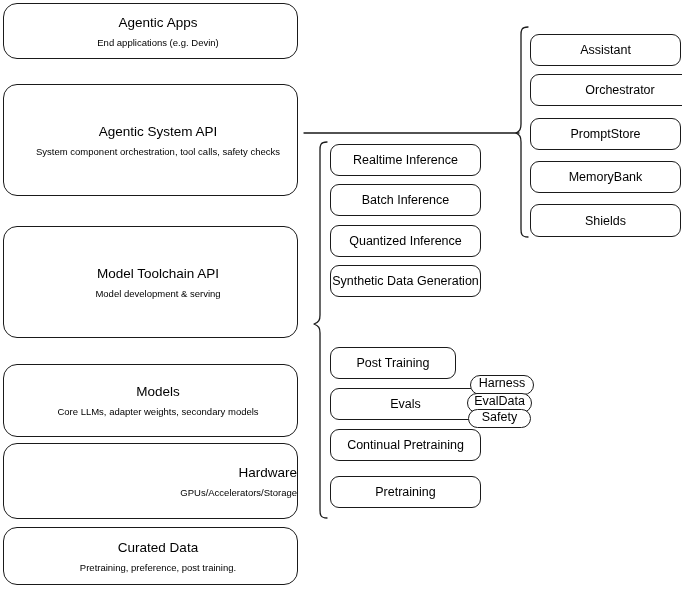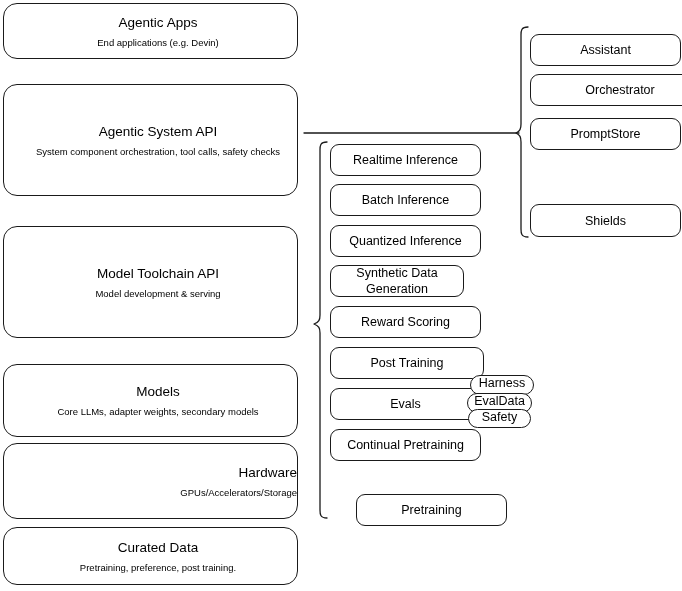--- a/index.html
+++ b/index.html
@@ -144,36 +144,33 @@
 
   <div class="box cap" style="left:330px; top:144px; width:151px; height:32px;">
     <span>Realtime Inference</span>
   </div>
   <div class="box cap" style="left:330px; top:184px; width:151px; height:32px;">
     <span>Batch Inference</span>
   </div>
   <div class="box cap" style="left:330px; top:225px; width:151px; height:32px;">
     <span>Quantized Inference</span>
   </div>
-  <div class="box cap" style="left:330px; top:265px; width:134px; height:32px;">
+  <div class="box cap" style="left:330px; top:265px; width:151px; height:32px;">
     <span>Synthetic Data Generation</span>
   </div>
-  <div class="box cap" style="left:330px; top:306px; width:151px; height:32px;">
-    <span>Reward Scoring</span>
-  </div>
-  <div class="box cap" style="left:330px; top:347px; width:154px; height:32px;">
+  <div class="box cap" style="left:330px; top:347px; width:126px; height:32px;">
     <span>Post Training</span>
   </div>
   <div class="box cap" style="left:330px; top:429px; width:151px; height:32px;">
     <span>Continual Pretraining</span>
   </div>
   <div class="box cap" style="left:330px; top:388px; width:151px; height:32px;">
     <span>Evals</span>
   </div>
-  <div class="box cap" style="left:330px; top:494px; width:151px; height:32px;margin-left:26px;">
+  <div class="box cap" style="left:330px; top:476px; width:151px; height:32px;">
     <span>Pretraining</span>
   </div>
 
   <div class="pill" style="left:470px; top:375px; width:64px; height:20px;">
     <span>Harness</span>
   </div>
   <div class="pill" style="left:467px; top:393px; width:65px; height:20px;">
     <span>EvalData</span>
   </div>
   <div class="pill" style="left:468px; top:409px; width:63px; height:19px;">
@@ -182,17 +179,20 @@
 
   <div class="box cap" style="left:530px; top:34px; width:151px; height:32px;">
     <span>Assistant</span>
   </div>
   <div class="box cap" style="left:530px; top:74px; width:180px; height:32px;">
     <span>Orchestrator</span>
   </div>
   <div class="box cap" style="left:530px; top:118px; width:151px; height:32px;">
     <span>PromptStore</span>
   </div>
+  <div class="box cap" style="left:530px; top:161px; width:151px; height:32px;">
+    <span>MemoryBank</span>
+  </div>
   <div class="box cap" style="left:530px; top:204px; width:151px; height:33px;">
     <span>Shields</span>
   </div>
 
 </div>
 
 </body></html>

